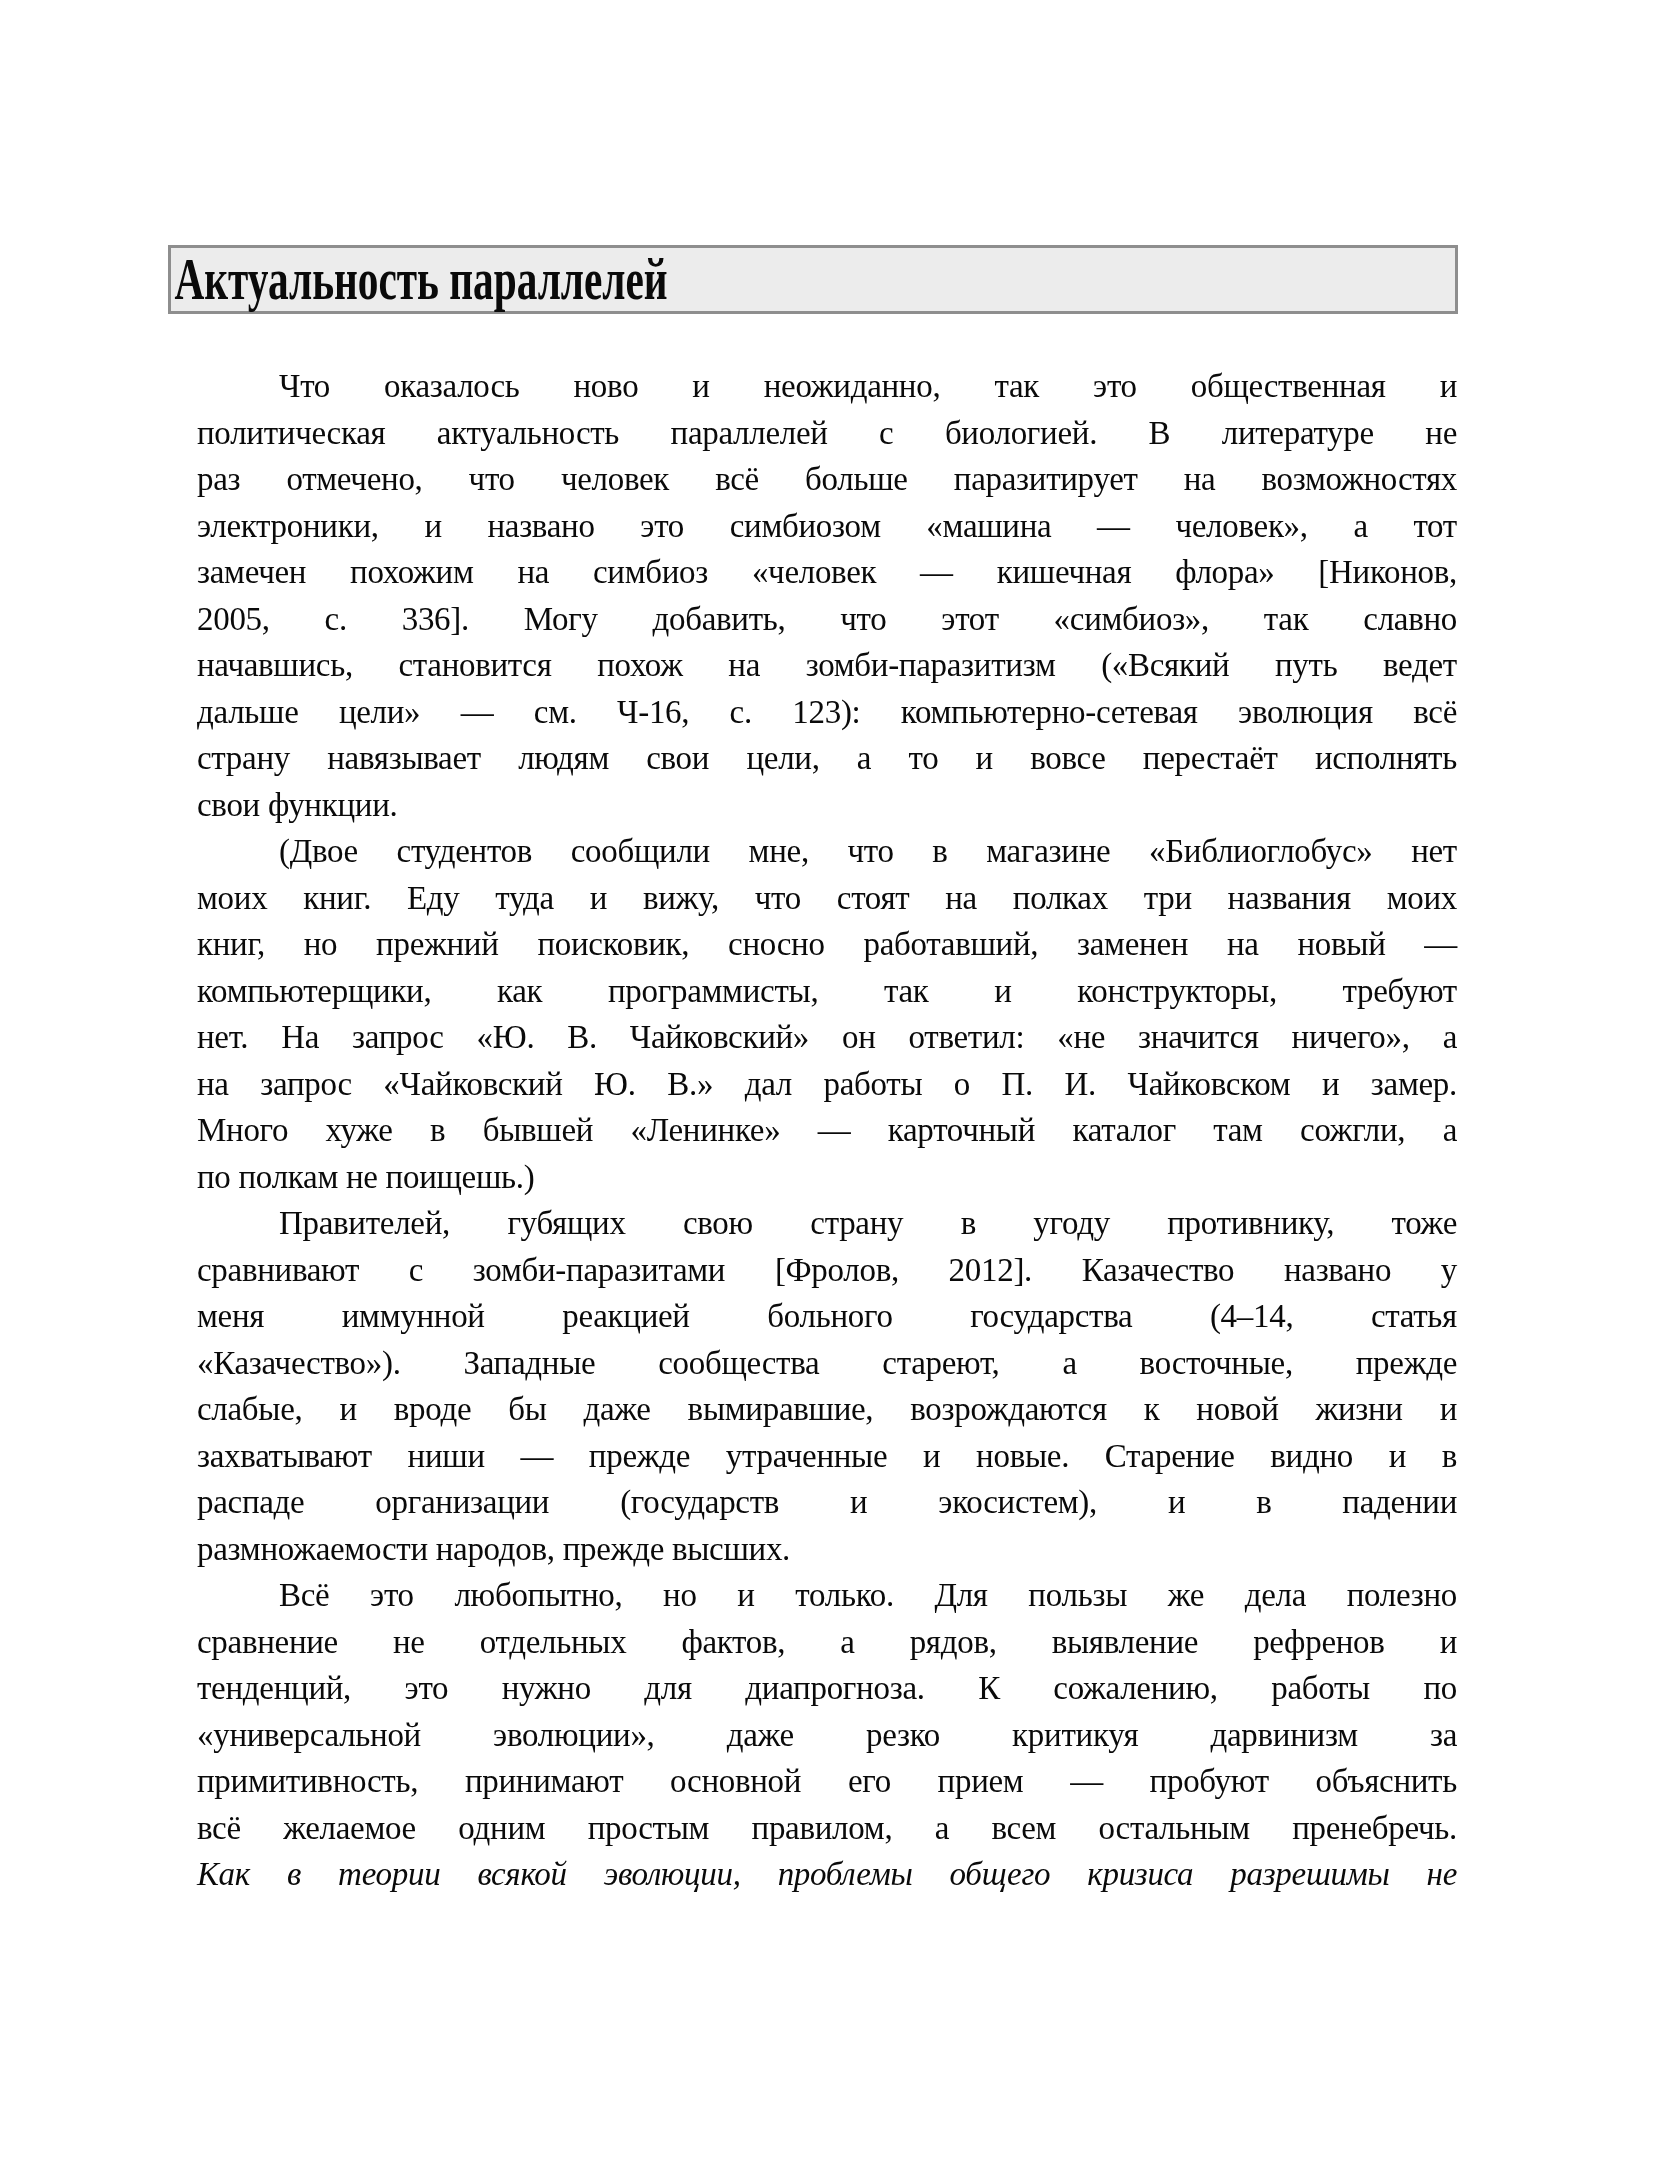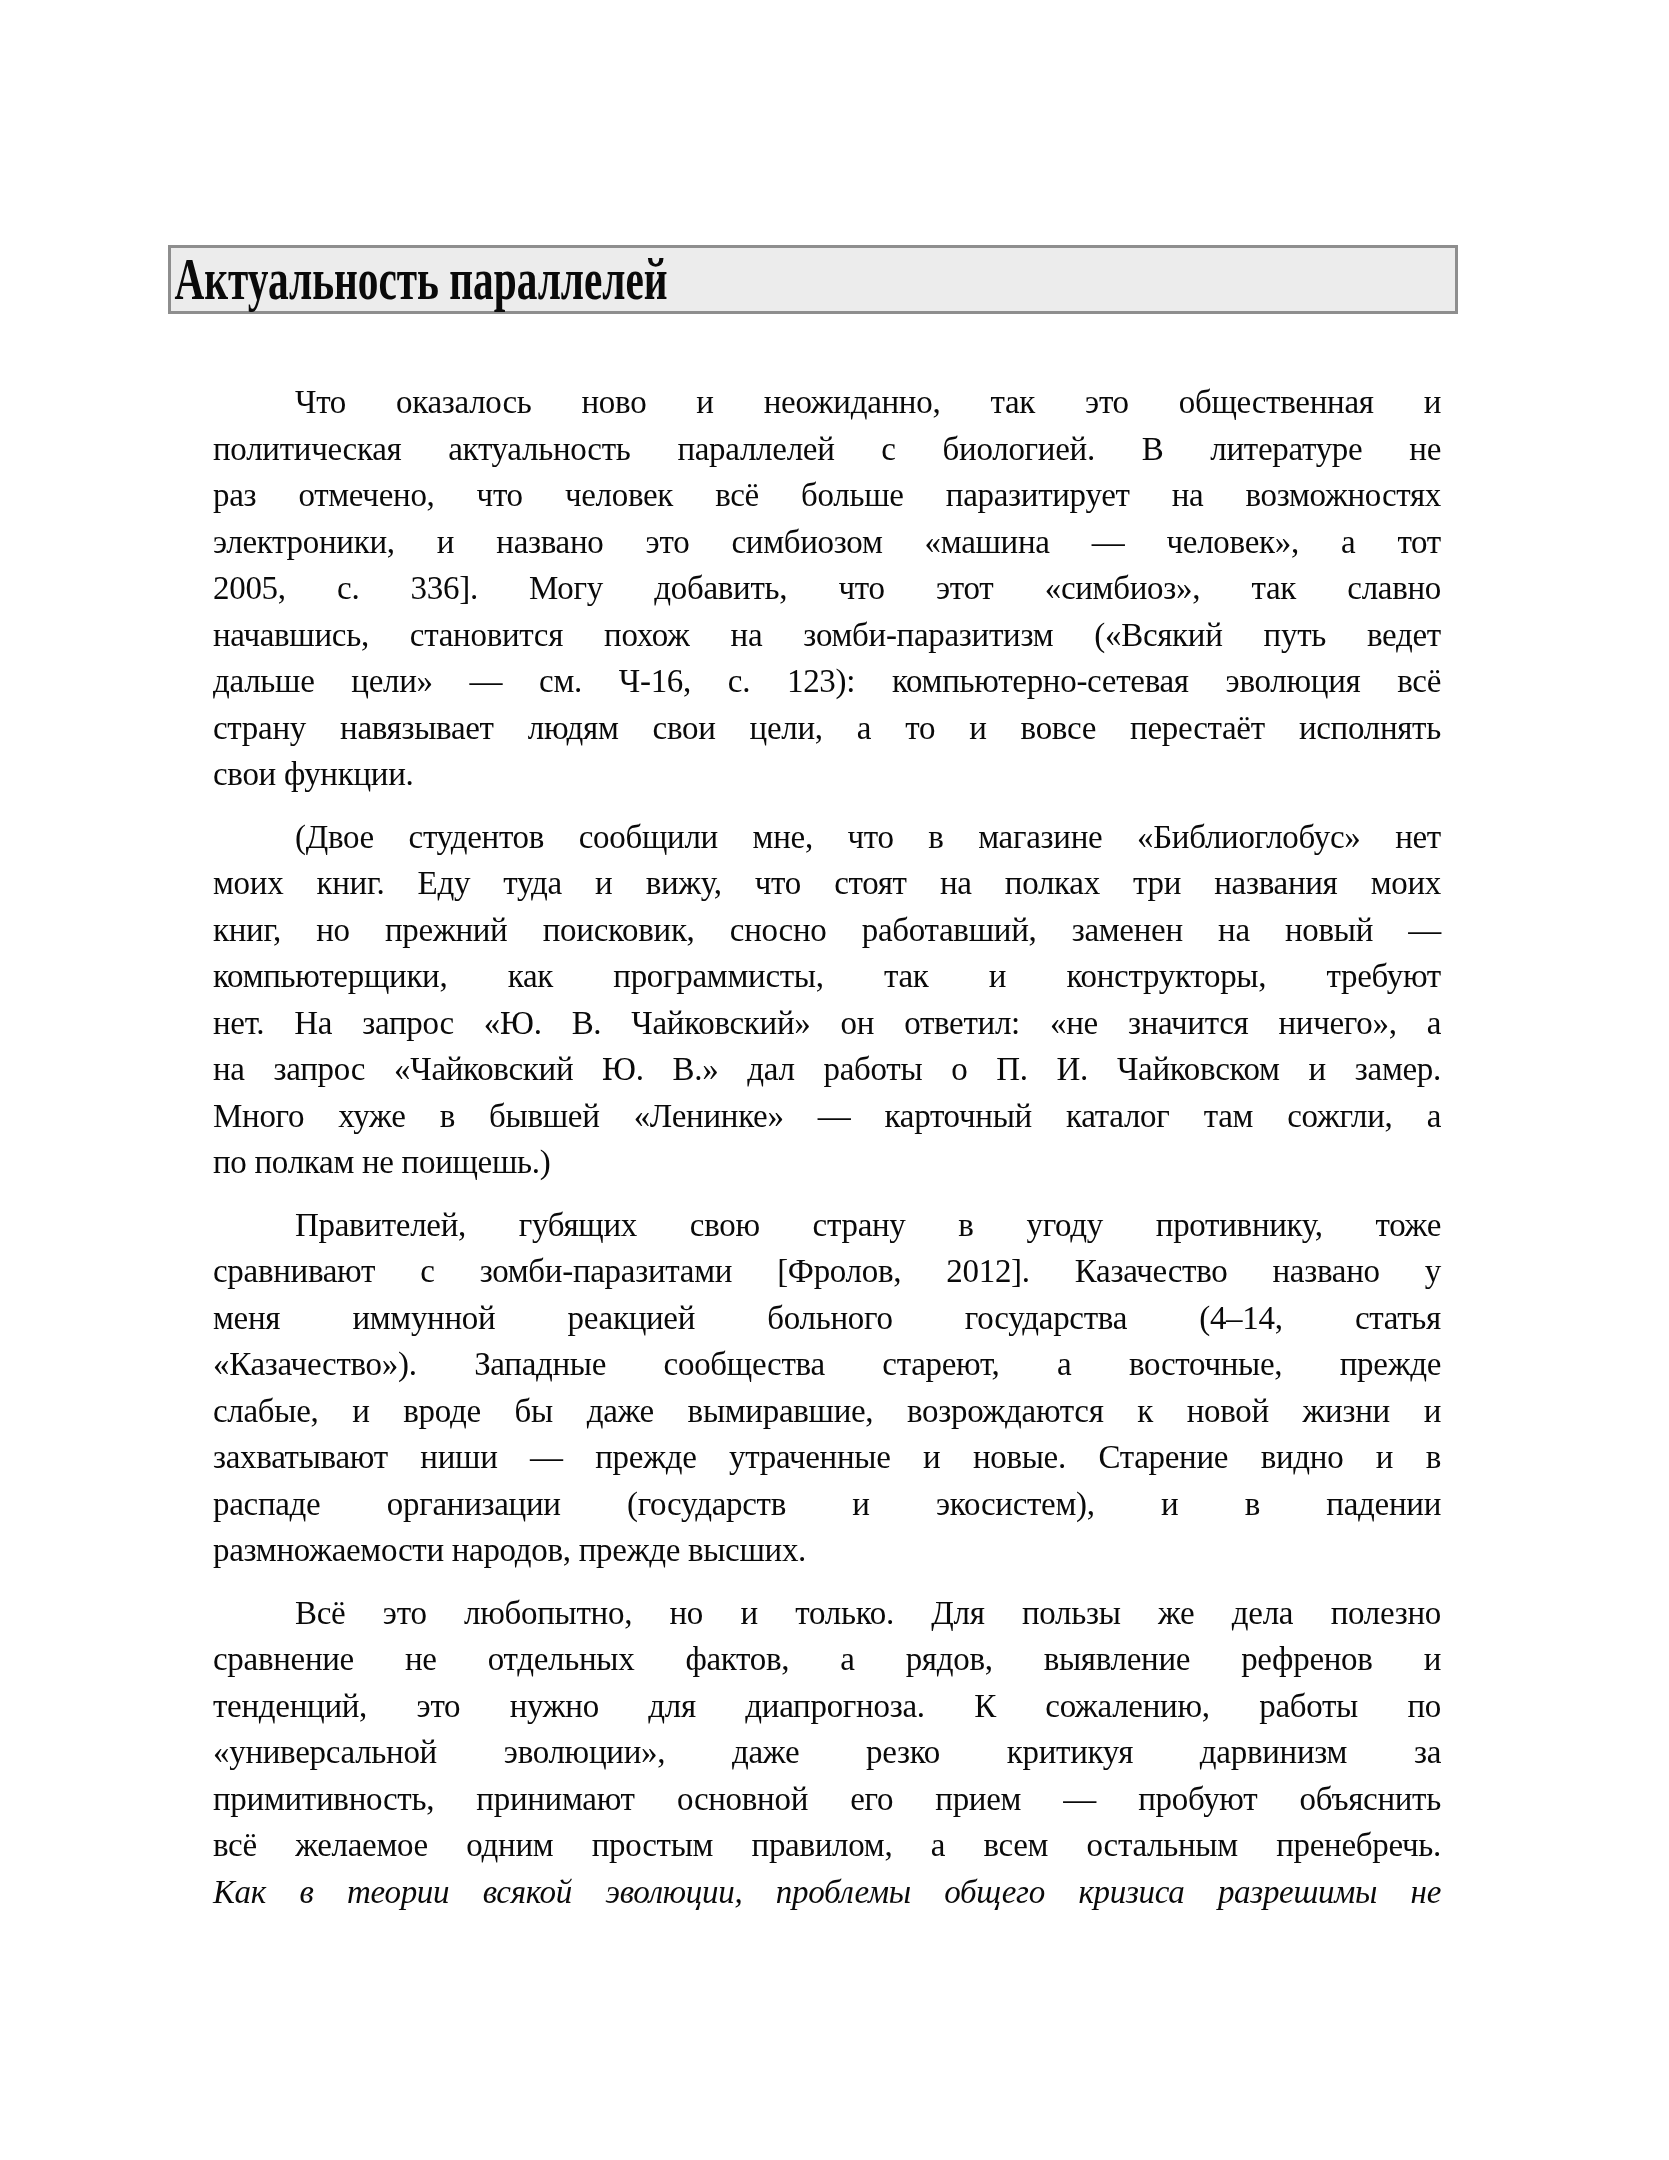--- a/index.html
+++ b/index.html
@@ -41,21 +41,21 @@
     letter-spacing: 0px;
     color: #0a0a0a;
   }
   .document-body {
     position: absolute;
     left: 197px;
     top: 363px;
     width: 1260px;
   }
   .paragraph {
-    margin: 16px;
+    margin: 0;
     padding: 0;
   }
   .line {
     font-size: 33px;
     line-height: 46.5px;
     letter-spacing: -0.3px;
     text-align: justify;
     text-align-last: justify;
     white-space: normal;
   }
@@ -77,20 +77,21 @@
   <div class="heading-box">
     <span class="heading-title">Актуальность параллелей</span>
   </div>
 
   <div class="document-body">
       <div class="paragraph">
         <div class="line first">Что оказалось ново и неожиданно, так это общественная и</div>
         <div class="line">политическая актуальность параллелей с биологией. В литературе не</div>
         <div class="line">раз отмечено, что человек всё больше паразитирует на возможностях</div>
         <div class="line">электроники, и названо это симбиозом «машина — человек», а тот</div>
+        <div class="line">замечен похожим на симбиоз «человек — кишечная флора» [Никонов,</div>
         <div class="line">2005, с. 336]. Могу добавить, что этот «симбиоз», так славно</div>
         <div class="line">начавшись, становится похож на зомби-паразитизм («Всякий путь ведет</div>
         <div class="line">дальше цели» — см. Ч-16, с. 123): компьютерно-сетевая эволюция всё</div>
         <div class="line">страну навязывает людям свои цели, а то и вовсе перестаёт исполнять</div>
         <div class="line last-left">свои функции.</div>
       </div>
       <div class="paragraph">
         <div class="line first">(Двое студентов сообщили мне, что в магазине «Библиоглобус» нет</div>
         <div class="line">моих книг. Еду туда и вижу, что стоят на полках три названия моих</div>
         <div class="line">книг, но прежний поисковик, сносно работавший, заменен на новый —</div>

